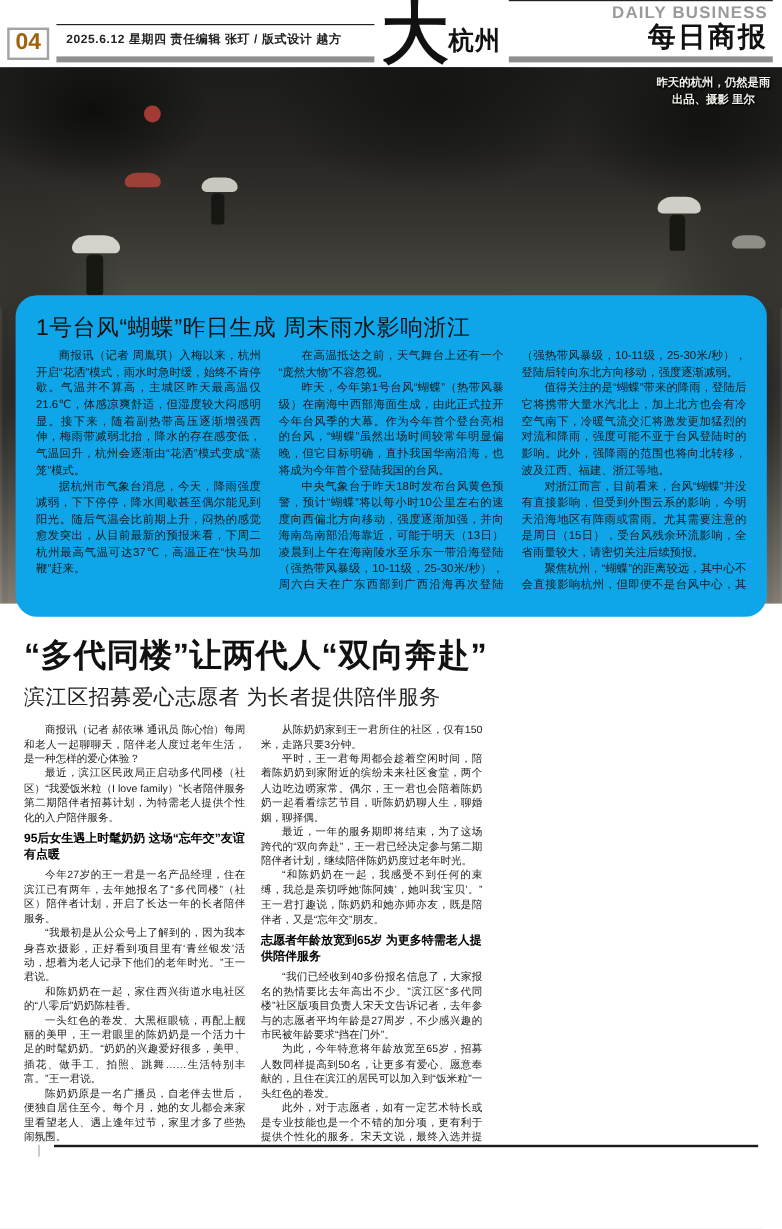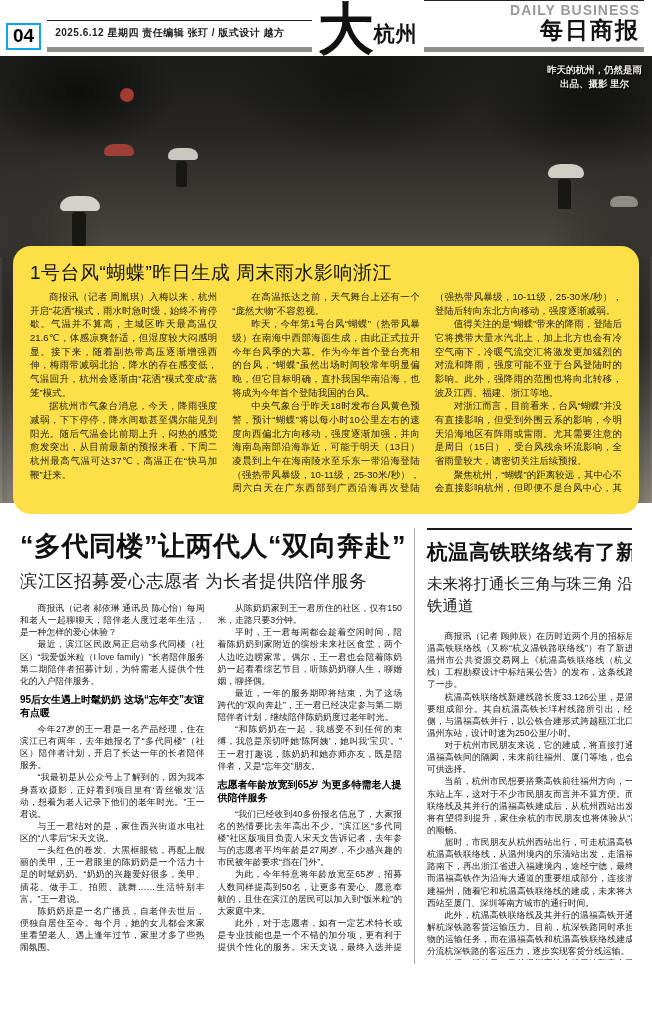--- a/index.html
+++ b/index.html
@@ -2,21 +2,21 @@
 <html lang="zh"><head>
 <meta charset="utf-8">
 <style>
   * { margin:0; padding:0; box-sizing:border-box; }
   html,body { background:#e8e8e8; }
   body { font-family:"Liberation Sans","DejaVu Sans",sans-serif; }
   .page { width:652px; height:1024px; background:#fff; margin:0 auto; overflow:hidden; position:relative; color:#111; }
 
   
   .header { display:flex; align-items:flex-end; padding:8px 8px 0 6px; height:52px; }
-  .pagenum { border:2px solid #0ea5e9; color:#000000; background:#fdfdfd; font-size:19px; font-weight:bold; padding:0 5px 1px; line-height:1.15; margin:0 6px 2px 0; }
+  .pagenum { border:2px solid #a3a3a3; color:#a16207; background:#fdfdfd; font-size:19px; font-weight:bold; padding:0 5px 1px; line-height:1.15; margin:0 6px 2px 0; }
   .dateline-wrap { flex:1.2; border-top:1.5px solid #222; border-bottom:5px solid #8f8f8f; padding:5px 2px 7px 8px; }
   .dateline { font-size:10px; font-weight:bold; color:#222; letter-spacing:0.5px; white-space:nowrap; }
   .logo { display:flex; align-items:flex-end; padding:0 6px; margin-bottom:0; }
   .logo-da { font-family:"Liberation Serif","DejaVu Serif",serif; font-size:56px; font-weight:900; line-height:0.78; letter-spacing:-2px; }
   .logo-city { font-size:21px; font-weight:900; margin:0 0 4px 2px; letter-spacing:1px; }
   .brand-wrap { flex:1; border-top:1.5px solid #222; border-bottom:5px solid #8f8f8f; padding:2px 4px 5px; text-align:right; }
   .brand-en { color:#9a9a9a; font-size:14px; font-weight:bold; letter-spacing:1px; line-height:1.05;text-align:right; }
   .brand-cn { font-size:23px; font-weight:900; letter-spacing:2px; line-height:1.05; }
 
   
@@ -29,29 +29,29 @@
       radial-gradient(ellipse 120px 240px at 3% 60%, #242320 0%, transparent 80%),
       linear-gradient(180deg,#1c1c1a 0%, #262522 16%, #383631 30%, #4c4a43 44%, #605d55 58%, #726f66 72%, #807d73 86%, #8a8379 100%);
   }
   .photo::after { content:""; position:absolute; left:0; right:0; bottom:0; height:55%;
     background:repeating-linear-gradient(90deg, rgba(255,255,255,0.06) 0 2px, rgba(0,0,0,0.05) 2px 7px, transparent 7px 13px); }
   .umb { position:absolute; border-radius:50% 50% 6px 6px / 100% 100% 6px 6px; }
   .fig { position:absolute; background:#171714; border-radius:4px 4px 2px 2px; }
   .caption { position:absolute; top:7px; right:10px; text-align:center; color:#f0efe9; font-size:9.5px; line-height:1.5; z-index:3; text-shadow:0 0 2px #000,1px 1px 1px #000; font-weight:bold; }
 
   
-  .panel { position:relative; z-index:2; margin:-257px 13px 0; background:#fde047; border-radius:18px; padding:12px 17px 10px; }
+  .panel { position:relative; z-index:2; margin:-257px 13px 0; background:#0ea5e9; border-radius:18px; padding:12px 17px 10px; }
   .kicker { font-size:19px; font-weight:500; letter-spacing:0.5px; margin:2px 0 4px; }
   .headline { font-size:33px; font-weight:900; letter-spacing:0.5px; margin:0 0 11px; white-space:nowrap; }
   .lead-body { column-count:3; column-gap:15px; height:214px; overflow:hidden; }
   .bodytext p { font-size:9.5px; line-height:1.44; text-align:justify; text-indent:2em; color:#1a1a1a; }
   .bodytext h4 { font-size:10.5px; font-weight:800; line-height:1.35; margin:7px 0 4px; color:#000; }
 
   
-  .bottom { display:flex; margin:14px 20px 0 20px; height:436px; overflow:hidden; }
+  .bottom { display:flex; margin:14px 20px 0 20px; height:436px; overflow:hidden;flex-direction:column; }
   .left-art { width:382px; }
   .left-head { font-size:27px; font-weight:900; letter-spacing:0.5px; white-space:nowrap; }
   .left-sub { font-size:17.5px; font-weight:400; color:#222; margin:5px 0 9px; letter-spacing:0.5px; }
   .left-body { column-count:2; column-gap:13px; height:352px; overflow:hidden; }
   .right-art { flex:1; border-left:1px solid #aaa; margin-left:12px; padding-left:12px; }
   .right-rule { border-top:2px solid #1a1a1a; margin-bottom:8px; }
   .right-head { font-size:20.5px; font-weight:900; letter-spacing:0.5px; white-space:nowrap; }
   .right-sub { font-size:15.5px; font-weight:400; color:#222; line-height:1.45; margin:7px 0 12px; }
   .right-body { height:330px; overflow:hidden; }
   .right-body p { font-size:8.8px; line-height:1.38; }
@@ -113,30 +113,30 @@
   <div class="bottom">
     <div class="left-art">
       <div class="left-head">“多代同楼”让两代人“双向奔赴”</div>
       <div class="left-sub">滨江区招募爱心志愿者 为长者提供陪伴服务</div>
       <div class="left-body bodytext">
           <p>商报讯（记者 郝依琳 通讯员 陈心怡）每周和老人一起聊聊天，陪伴老人度过老年生活，是一种怎样的爱心体验？</p>
           <p>最近，滨江区民政局正启动多代同楼（社区）“我爱饭米粒（I love family）”长者陪伴服务第二期陪伴者招募计划，为特需老人提供个性化的入户陪伴服务。</p>
           <h4>95后女生遇上时髦奶奶 这场“忘年交”友谊有点暖</h4>
           <p>今年27岁的王一君是一名产品经理，住在滨江已有两年，去年她报名了“多代同楼”（社区）陪伴者计划，开启了长达一年的长者陪伴服务。</p>
           <p>“我最初是从公众号上了解到的，因为我本身喜欢摄影，正好看到项目里有‘青丝银发’活动，想着为老人记录下他们的老年时光。”王一君说。</p>
-          <p>与王一君结对的是，家住西兴街道水电社区的“八零后”宋天文说。</p>
+          <p>和陈奶奶在一起，家住西兴街道水电社区的“八零后”奶奶陈桂香。</p>
           <p>一头红色的卷发、大黑框眼镜，再配上靓丽的美甲，王一君眼里的陈奶奶是一个活力十足的时髦奶奶。“奶奶的兴趣爱好很多，美甲、插花、做手工、拍照、跳舞……生活特别丰富。”王一君说。</p>
           <p>陈奶奶原是一名广播员，自老伴去世后，便独自居住至今。每个月，她的女儿都会来家里看望老人、遇上逢年过节，家里才多了些热闹氛围。</p>
           <p>从陈奶奶家到王一君所住的社区，仅有150米，走路只要3分钟。</p>
           <p>平时，王一君每周都会趁着空闲时间，陪着陈奶奶到家附近的缤纷未来社区食堂，两个人边吃边唠家常。偶尔，王一君也会陪着陈奶奶一起看看综艺节目，听陈奶奶聊人生，聊婚姻，聊择偶。</p>
           <p>最近，一年的服务期即将结束，为了这场跨代的“双向奔赴”，王一君已经决定参与第二期陪伴者计划，继续陪伴陈奶奶度过老年时光。</p>
           <p>“和陈奶奶在一起，我感受不到任何的束缚，我总是亲切呼她‘陈阿姨’，她叫我‘宝贝’。”王一君打趣说，陈奶奶和她亦师亦友，既是陪伴者，又是“忘年交”朋友。</p>
           <h4>志愿者年龄放宽到65岁 为更多特需老人提供陪伴服务</h4>
           <p>“我们已经收到40多份报名信息了，大家报名的热情要比去年高出不少。”滨江区“多代同楼”社区版项目负责人宋天文告诉记者，去年参与的志愿者平均年龄是27周岁，不少感兴趣的市民被年龄要求“挡在门外”。</p>
-          <p>为此，今年特意将年龄放宽至65岁，招募人数同样提高到50名，让更多有爱心、愿意奉献的，且住在滨江的居民可以加入到“饭米粒”的大家庭中来。</p>
+          <p>为此，今年特意将年龄放宽至65岁，招募人数同样提高到50名，让更多有爱心、愿意奉献的，且住在滨江的居民可以加入到“饭米粒”一头红色的卷发。</p>
           <p>此外，对于志愿者，如有一定艺术特长或是专业技能也是一个不错的加分项，更有利于提供个性化的服务。宋天文说，最终入选并提供服务的志愿者可以享受一定福利，比如，按照陪伴时长累计积分并兑换成礼品，还可以在老年食堂享受折扣等。</p>
         </div>
     </div>
     <div class="right-art">
       <div class="right-rule"></div>
       <div class="right-head">杭温高铁联络线有了新消息</div>
       <div class="right-sub">未来将打通长三角与珠三角 沿海高铁通道</div>
       <div class="right-body bodytext">
           <p>商报讯（记者 顾帅辰）在历时近两个月的招标后，最近，杭温高铁联络线（又称“杭义温铁路联络线”）有了新进展。伴随着温州市公共资源交易网上《杭温高铁联络线（杭义温铁路联络线）工程勘察设计中标结果公告》的发布，这条线路离建设又近了一步。</p>
           <p>杭温高铁联络线新建线路长度33.126公里，是温福高铁的重要组成部分。其自杭温高铁长垟村线路所引出，经北白象镇西侧，与温福高铁并行，以公铁合建形式跨越瓯江北口，最终抵达温州东站，设计时速为250公里/小时。</p>

